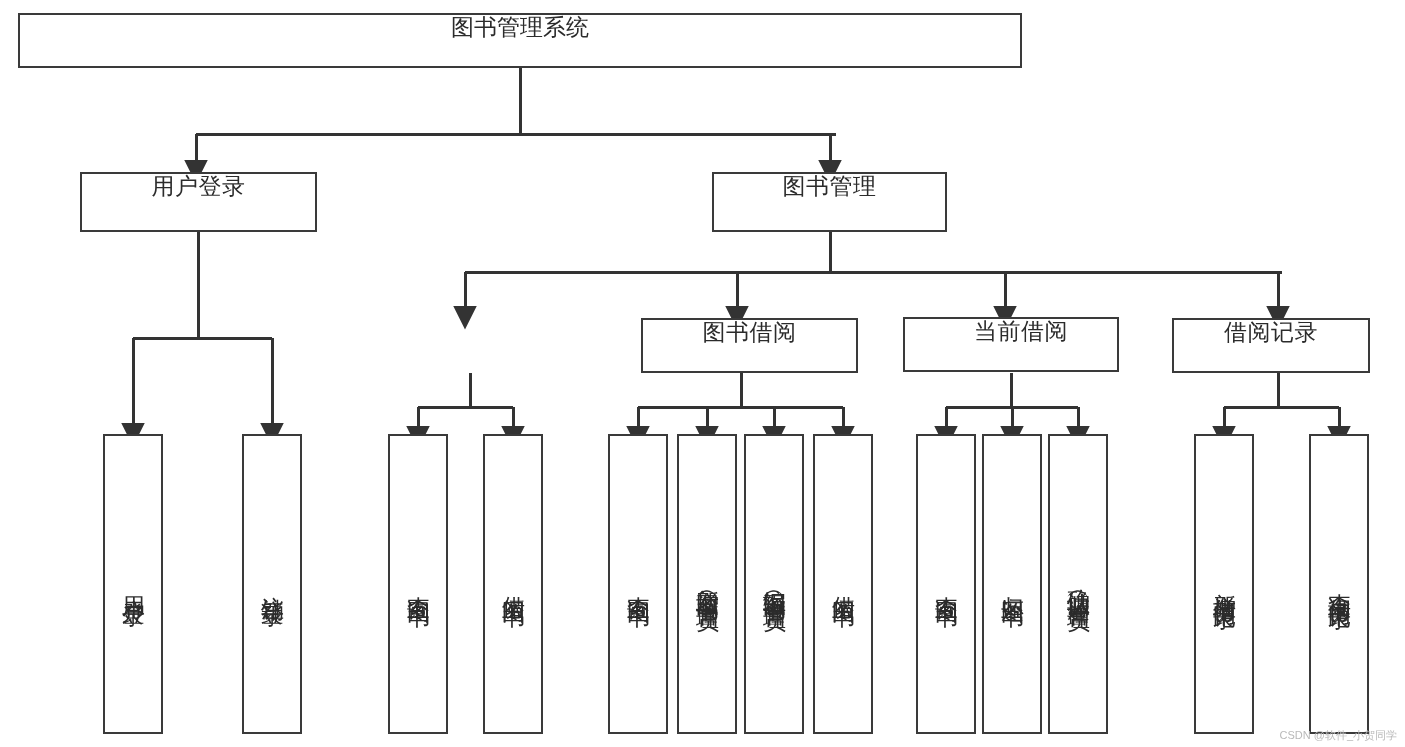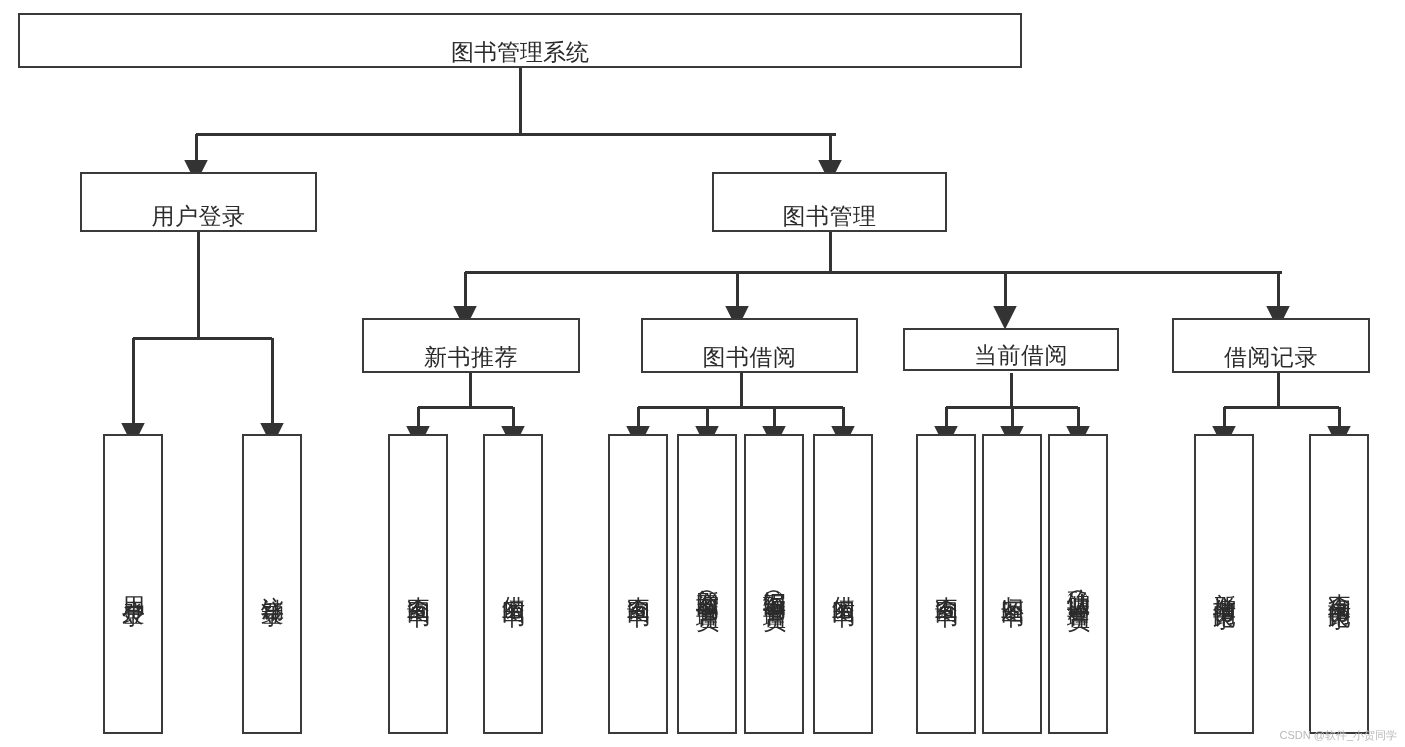--- a/index.html
+++ b/index.html
@@ -25,21 +25,21 @@
     width: 1405px;
     height: 747px;
     pointer-events: none;
   }
   .node {
     position: absolute;
     box-sizing: border-box;
     background: #ffffff;
     border: 2px solid #3a3a3a;
     display: flex;
-    align-items: flex-end;
+    align-items: flex-start;
     justify-content: center;
     color: #2b2b2b;
     line-height: 1.12;
     z-index: 2;
   }
   .node-h {
     font-size: 23px;
     letter-spacing: 0.5px;
   }
   .node-root {
@@ -131,27 +131,24 @@
     <span>图书管理系统</span>
   </div>
 
   <div class="node node-h" style="left:80px; top:172px; width:237px; height:60px;">
     <span>用户登录</span>
   </div>
   <div class="node node-h" style="left:712px; top:172px; width:235px; height:60px;">
     <span>图书管理</span>
   </div>
 
-  <div class="node node-h" style="left:362px; top:318px; width:218px; height:55px;">
-    <span>新书推荐</span>
-  </div>
   <div class="node node-h" style="left:633px; top:318px; width:217px; height:55px;margin-left:8px;">
     <span>图书借阅</span>
   </div>
-  <div class="node node-h" style="left:903px; top:328px; width:216px; height:43px;padding-left:20px;">
+  <div class="node node-h" style="left:903px; top:317px; width:216px; height:55px;padding-left:20px;">
     <span>当前借阅</span>
   </div>
   <div class="node node-h" style="left:1172px; top:318px; width:198px; height:55px;">
     <span>借阅记录</span>
   </div>
 
   <div class="node node-v" style="left:103px; top:434px; width:60px; height:300px;">
     <span class="vlabel">用户登录</span>
   </div>
   <div class="node node-v" style="left:242px; top:434px; width:60px; height:300px;">

